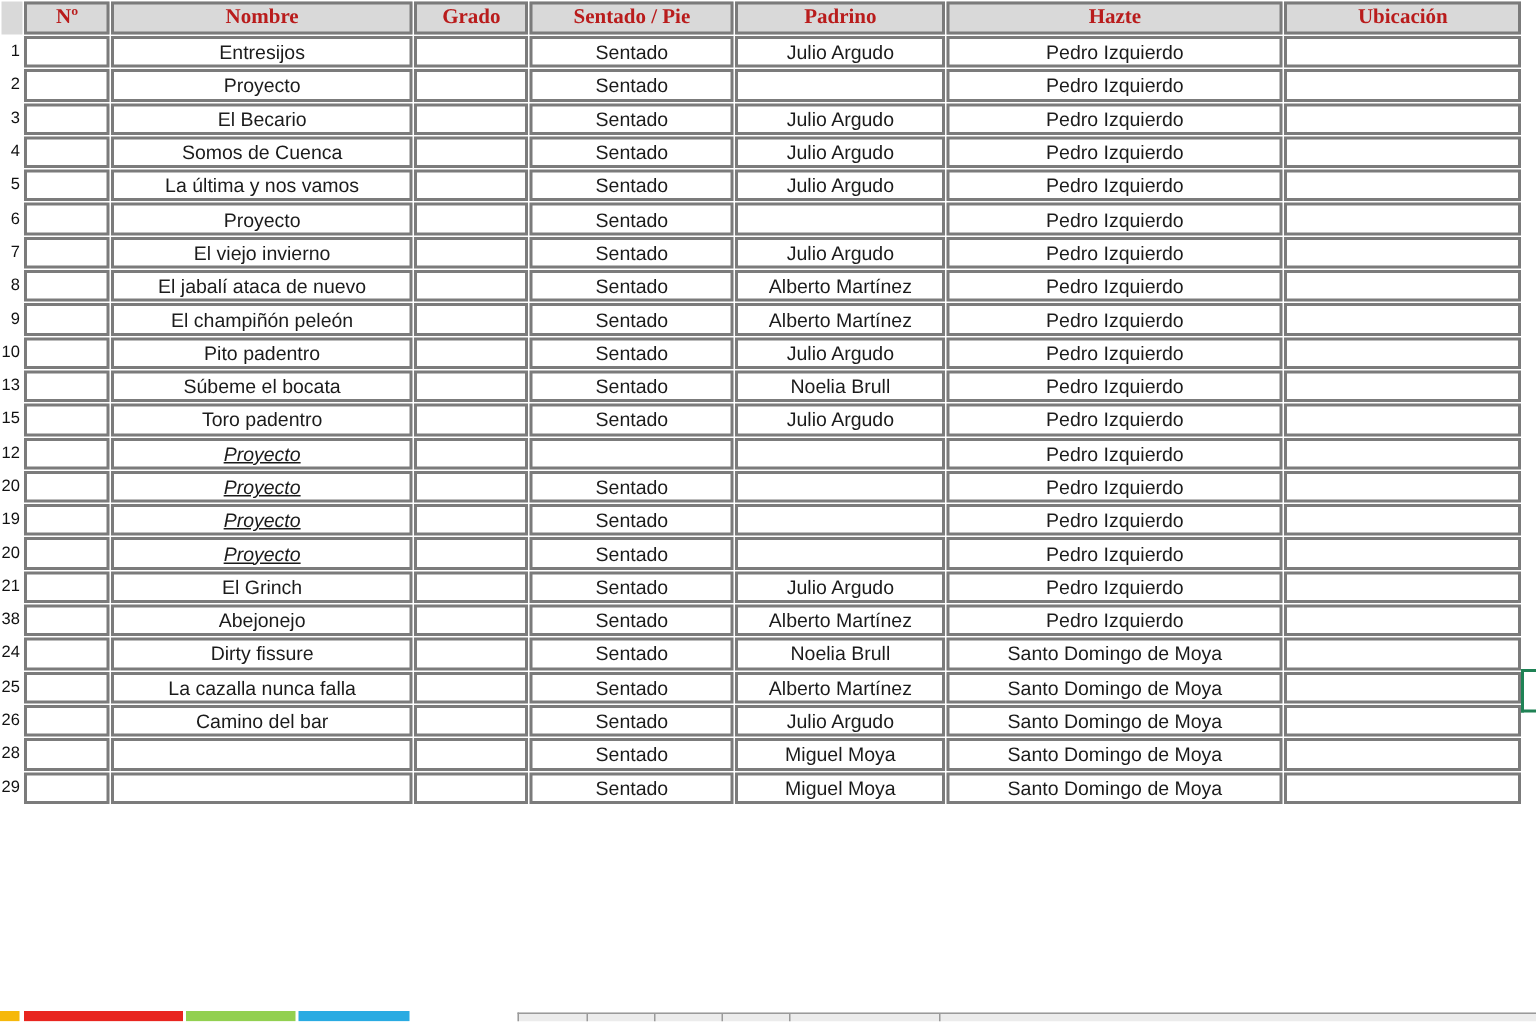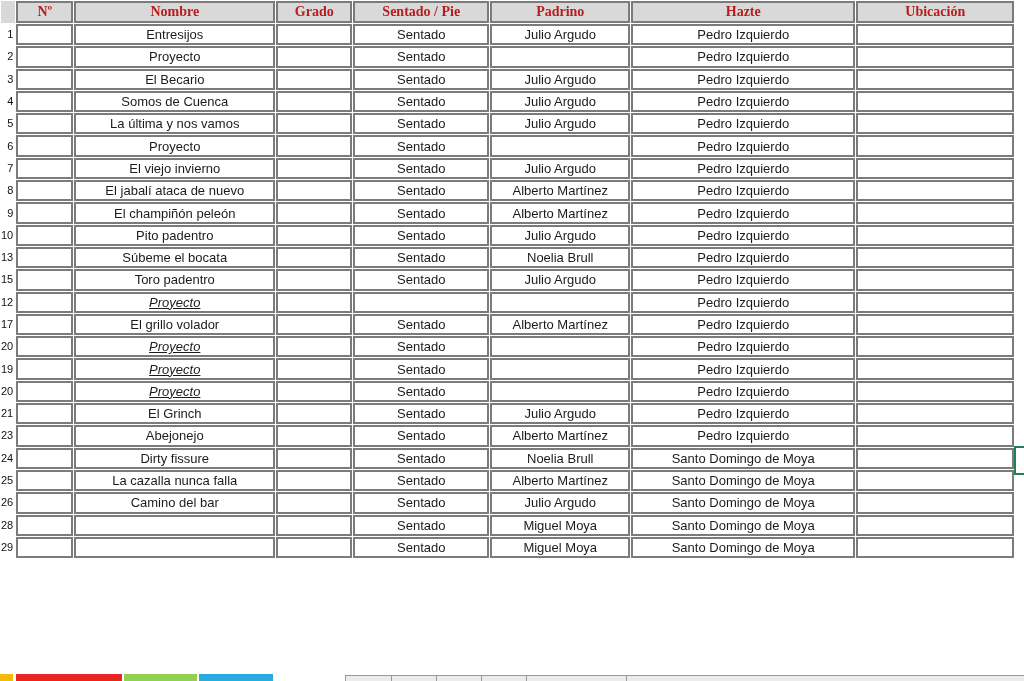--- a/index.html
+++ b/index.html
@@ -182,30 +182,20 @@
       <td class="rownum">12</td>
       <td></td>
       <td class="proyecto">Proyecto</td>
       <td></td>
       <td></td>
       <td></td>
       <td>Pedro Izquierdo</td>
       <td></td>
     </tr>
         <tr>
-      <td class="rownum">17</td>
-      <td></td>
-      <td>El grillo volador</td>
-      <td></td>
-      <td>Sentado</td>
-      <td>Alberto Martínez</td>
-      <td>Pedro Izquierdo</td>
-      <td></td>
-    </tr>
-        <tr>
       <td class="rownum">20</td>
       <td></td>
       <td class="proyecto">Proyecto</td>
       <td></td>
       <td>Sentado</td>
       <td></td>
       <td>Pedro Izquierdo</td>
       <td></td>
     </tr>
         <tr>
@@ -232,21 +222,21 @@
       <td class="rownum">21</td>
       <td></td>
       <td>El Grinch</td>
       <td></td>
       <td>Sentado</td>
       <td>Julio Argudo</td>
       <td>Pedro Izquierdo</td>
       <td></td>
     </tr>
         <tr>
-      <td class="rownum">23</td>
+      <td class="rownum">38</td>
       <td></td>
       <td>Abejonejo</td>
       <td></td>
       <td>Sentado</td>
       <td>Alberto Martínez</td>
       <td>Pedro Izquierdo</td>
       <td></td>
     </tr>
         <tr>
       <td class="rownum">24</td>

